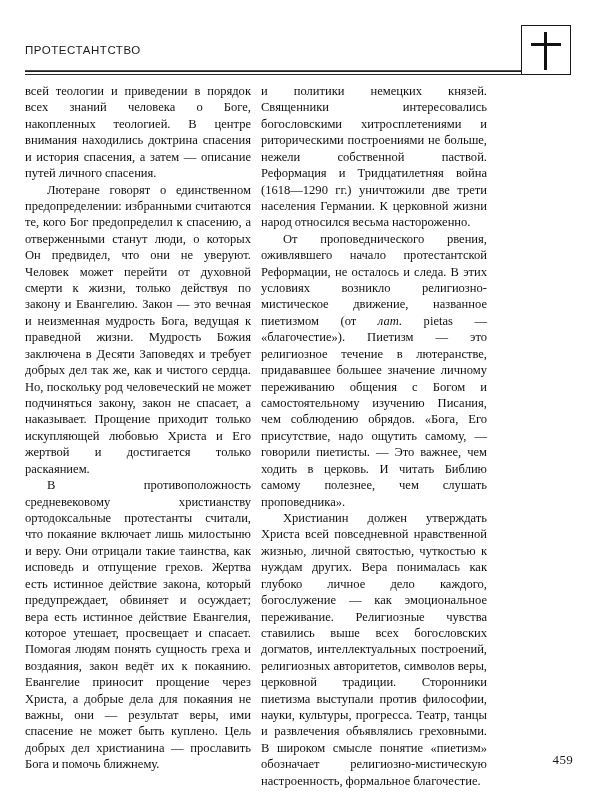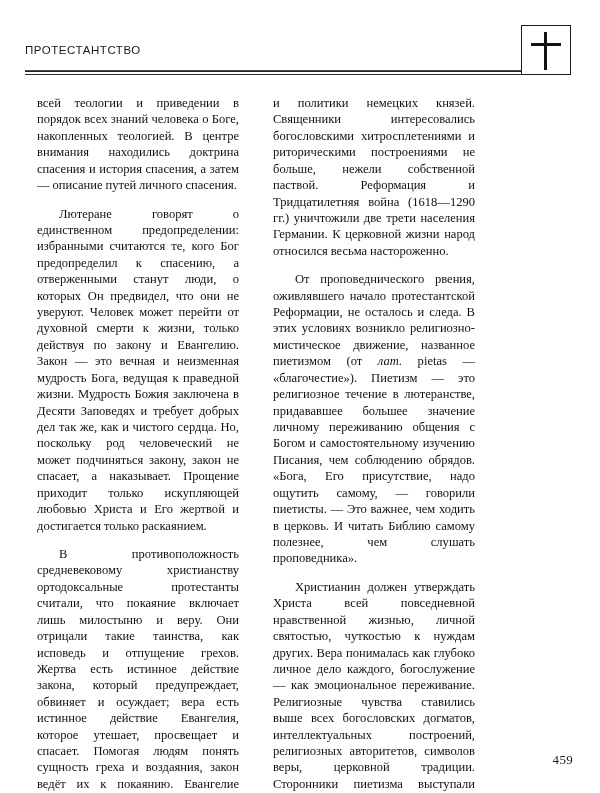--- a/index.html
+++ b/index.html
@@ -97,21 +97,21 @@
     display: flex;
     flex-direction: row;
     gap: 10px;
   }
   .col {
     width: 226px;
     display: block;
   }
 
   p.body-par {
-    margin: 12px;
+    margin: 0;
     font-size: 12.55px;
     line-height: 16.42px;
     text-align: justify;
     text-justify: inter-word;
     text-indent: 22px;
     hyphens: manual;
     word-spacing: -0.2px;
   }
   p.body-par.lead {
     text-indent: 0;

